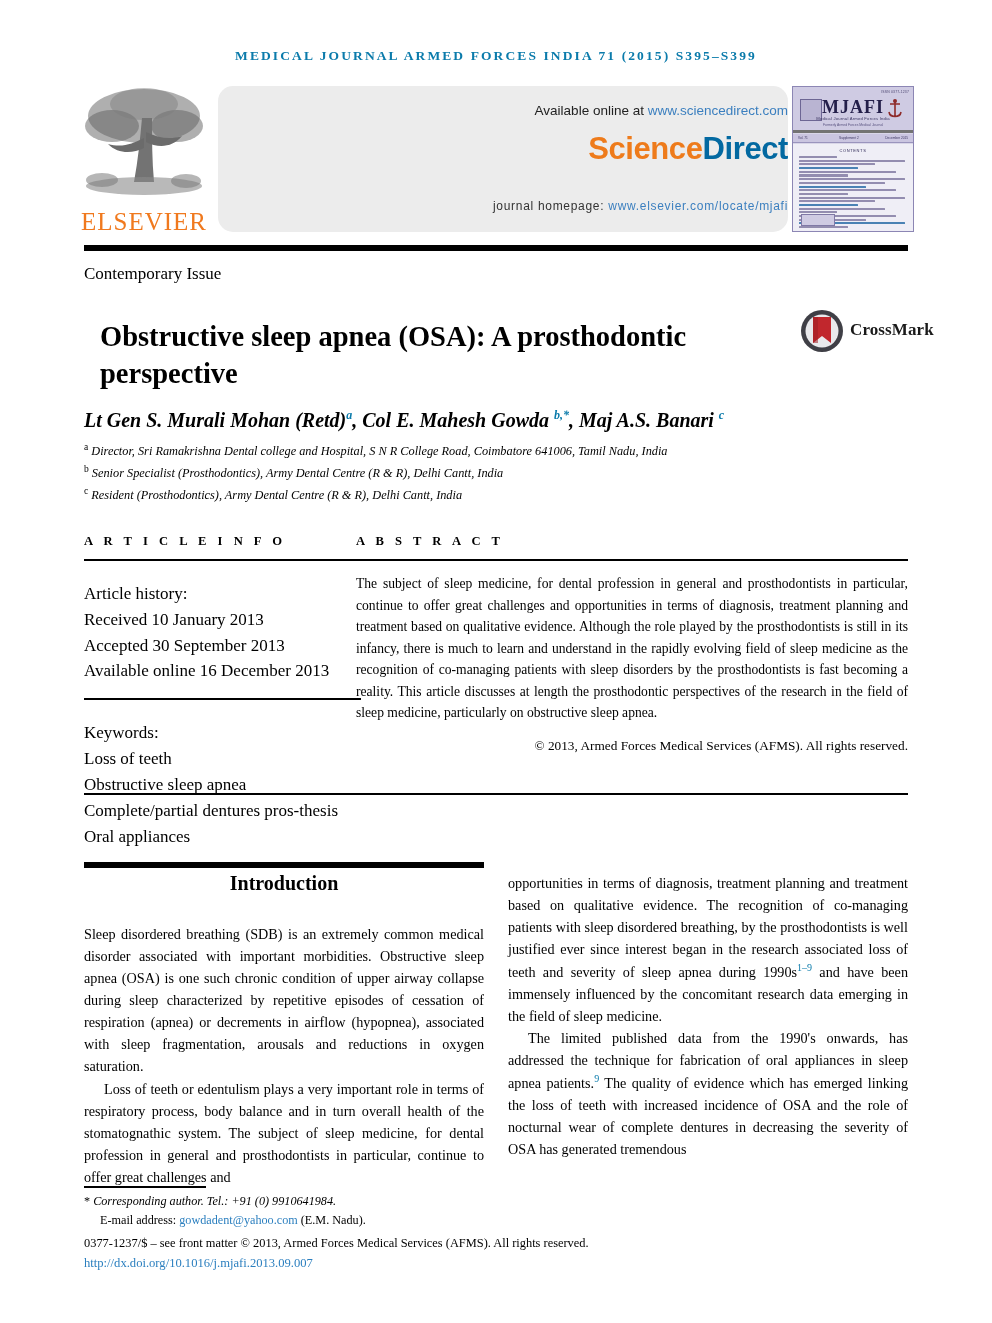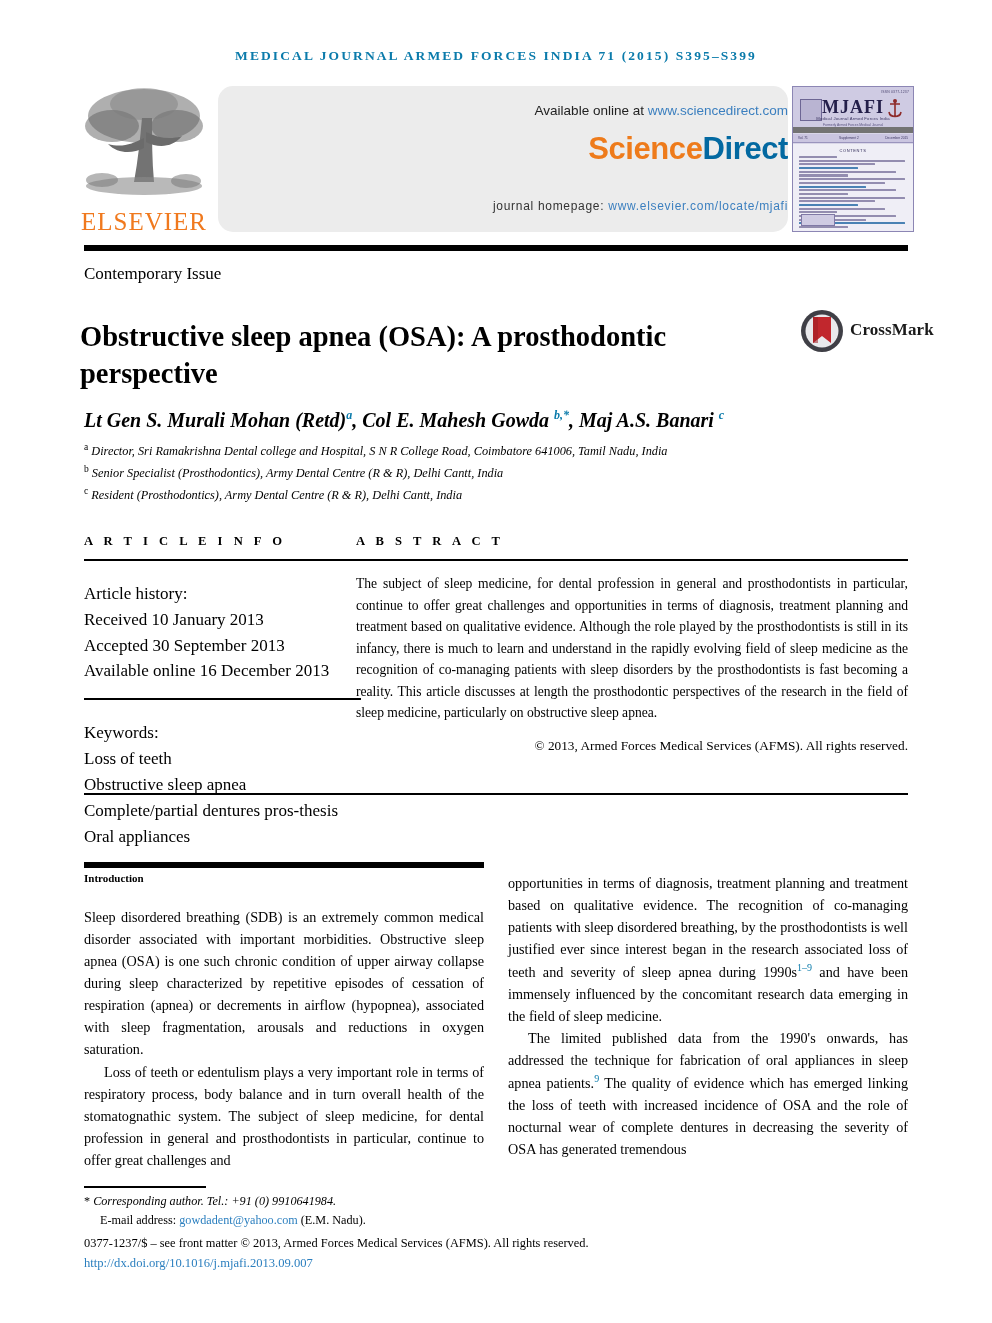--- a/index.html
+++ b/index.html
@@ -84,21 +84,21 @@
 
   
   .cover {
     position: absolute;
     left: 714px; top: 4px;
     width: 122px; height: 146px;
     border: 1px solid #8c86b4;
     background: #d9d6e8;
     overflow: hidden;
   }
-  .cover-top { position:absolute; left:0; top:0; width:100%; height:46px; background:#cfcbe3; border-bottom:6px solid #737373;}
+  .cover-top { position:absolute; left:0; top:0; width:100%; height:46px; background:#cfcbe3; border-bottom:3px solid #737373;}
   .cover-issn { position:absolute; right:4px; top:3px; font-size:3.4px; letter-spacing:.2px; color:#4b4570; font-family:"Liberation Sans",sans-serif;}
   .cover-mjafi { position:absolute; left:0; top:10px; width:100%; text-align:center; font-family:"Liberation Serif",serif; font-size:18px; font-weight:bold; letter-spacing:1px; color:#241f4a;}
   .cover-sub  { position:absolute; left:0; top:29px; width:100%; text-align:center; font-size:4.2px; letter-spacing:.2px; color:#3a3460; font-family:"Liberation Sans",sans-serif;}
   .cover-sub2 { position:absolute; left:0; top:36px; width:100%; text-align:center; font-size:3.4px; color:#5a5480; font-family:"Liberation Sans",sans-serif;}
   .cover-emblem-l { position:absolute; left:7px; top:12px; width:22px; height:22px; background:#b9b4d2; border:1px solid #6d6694;}
   .cover-emblem-r { position:absolute; right:8px; top:11px; width:20px; height:24px;}
   .cover-bar { position:absolute; left:0; top:47px; width:100%; height:9px; background:#cac5e0; border-bottom:1px solid #9a94bd; }
   .cover-bar span { font-size:3.2px; color:#3b3560; position:absolute; top:2px; font-family:"Liberation Sans",sans-serif;}
   .cover-body { position:absolute; left:0; top:57px; width:100%; bottom:0; background:#efeef6; padding:4px 6px;}
   .cover-contents-title{ text-align:center; font-size:4px; letter-spacing:.6px; color:#2e2856; margin-bottom:3px; font-family:"Liberation Sans",sans-serif;}
@@ -122,21 +122,21 @@
     width: 400px; height: 6px; background: #000;
   }
 
   
   .article-type {
     position: absolute; left: 84px; top: 264px;
     font-size: 17px;
     font-family: "Liberation Serif", serif;
   }
   .title {
-    position: absolute; left: 80px; top: 300px;
+    position: absolute; left: 100px; top: 300px;
     width: 680px;
     font-size: 28.5px;
     font-weight: bold;
     line-height: 1.28;
     font-family: "Liberation Serif", serif;
   }
   
   .crossmark {
     position: absolute; left: 800px; top: 309px;
     width: 116px; height: 46px;
@@ -206,24 +206,25 @@
   }
 
   
   .body-left {
     position: absolute; left: 84px; top: 872px; width: 400px;
   }
   .body-right {
     position: absolute; left: 508px; top: 872px; width: 400px;
   }
   .h-intro {
-    font-size: 11px;
-    font-weight: bold;
-    margin: 0 0 22px 0;
-    font-family: "Liberation Serif", serif;
+    font-size: 20px;
+    font-weight: bold;
+    margin: 0 0 28px 0;
+    font-family: "Liberation Serif", serif;
+    text-align: center;
   }
   .para {
     font-size: 14.2px;
     line-height: 1.555;
     text-align: justify;
     margin: 0;
     font-family: "Liberation Serif", serif;
   }
   .para + .para { text-indent: 20px; }
   .para sup.ref { color: #0b7bab; font-size: 10px; }

